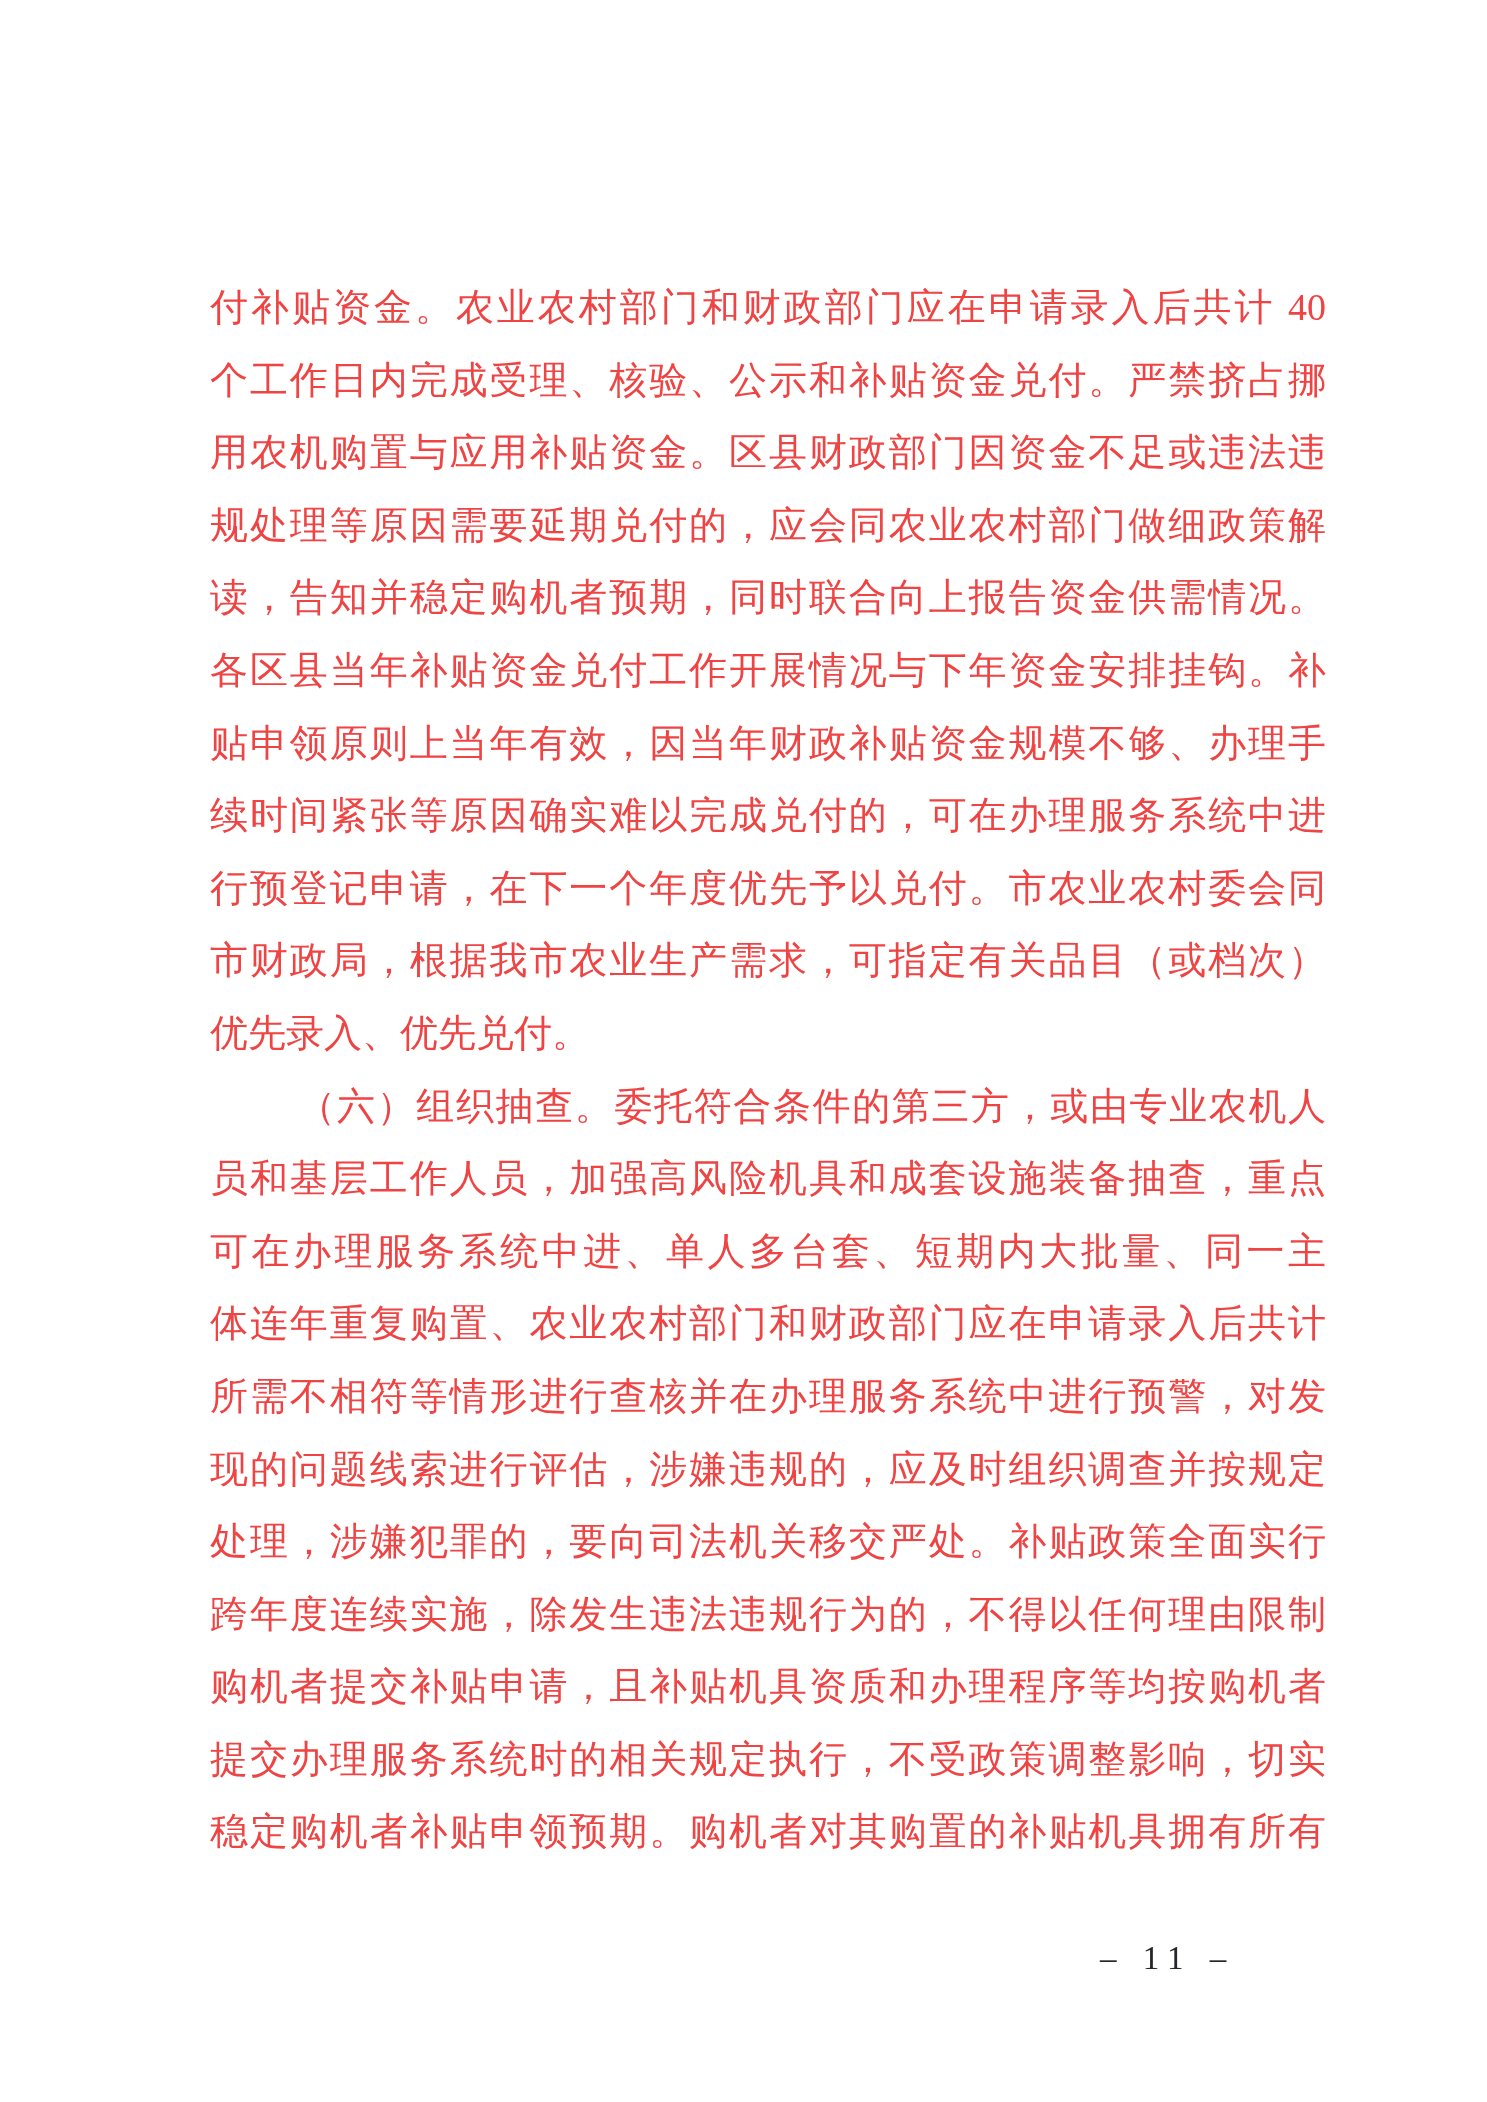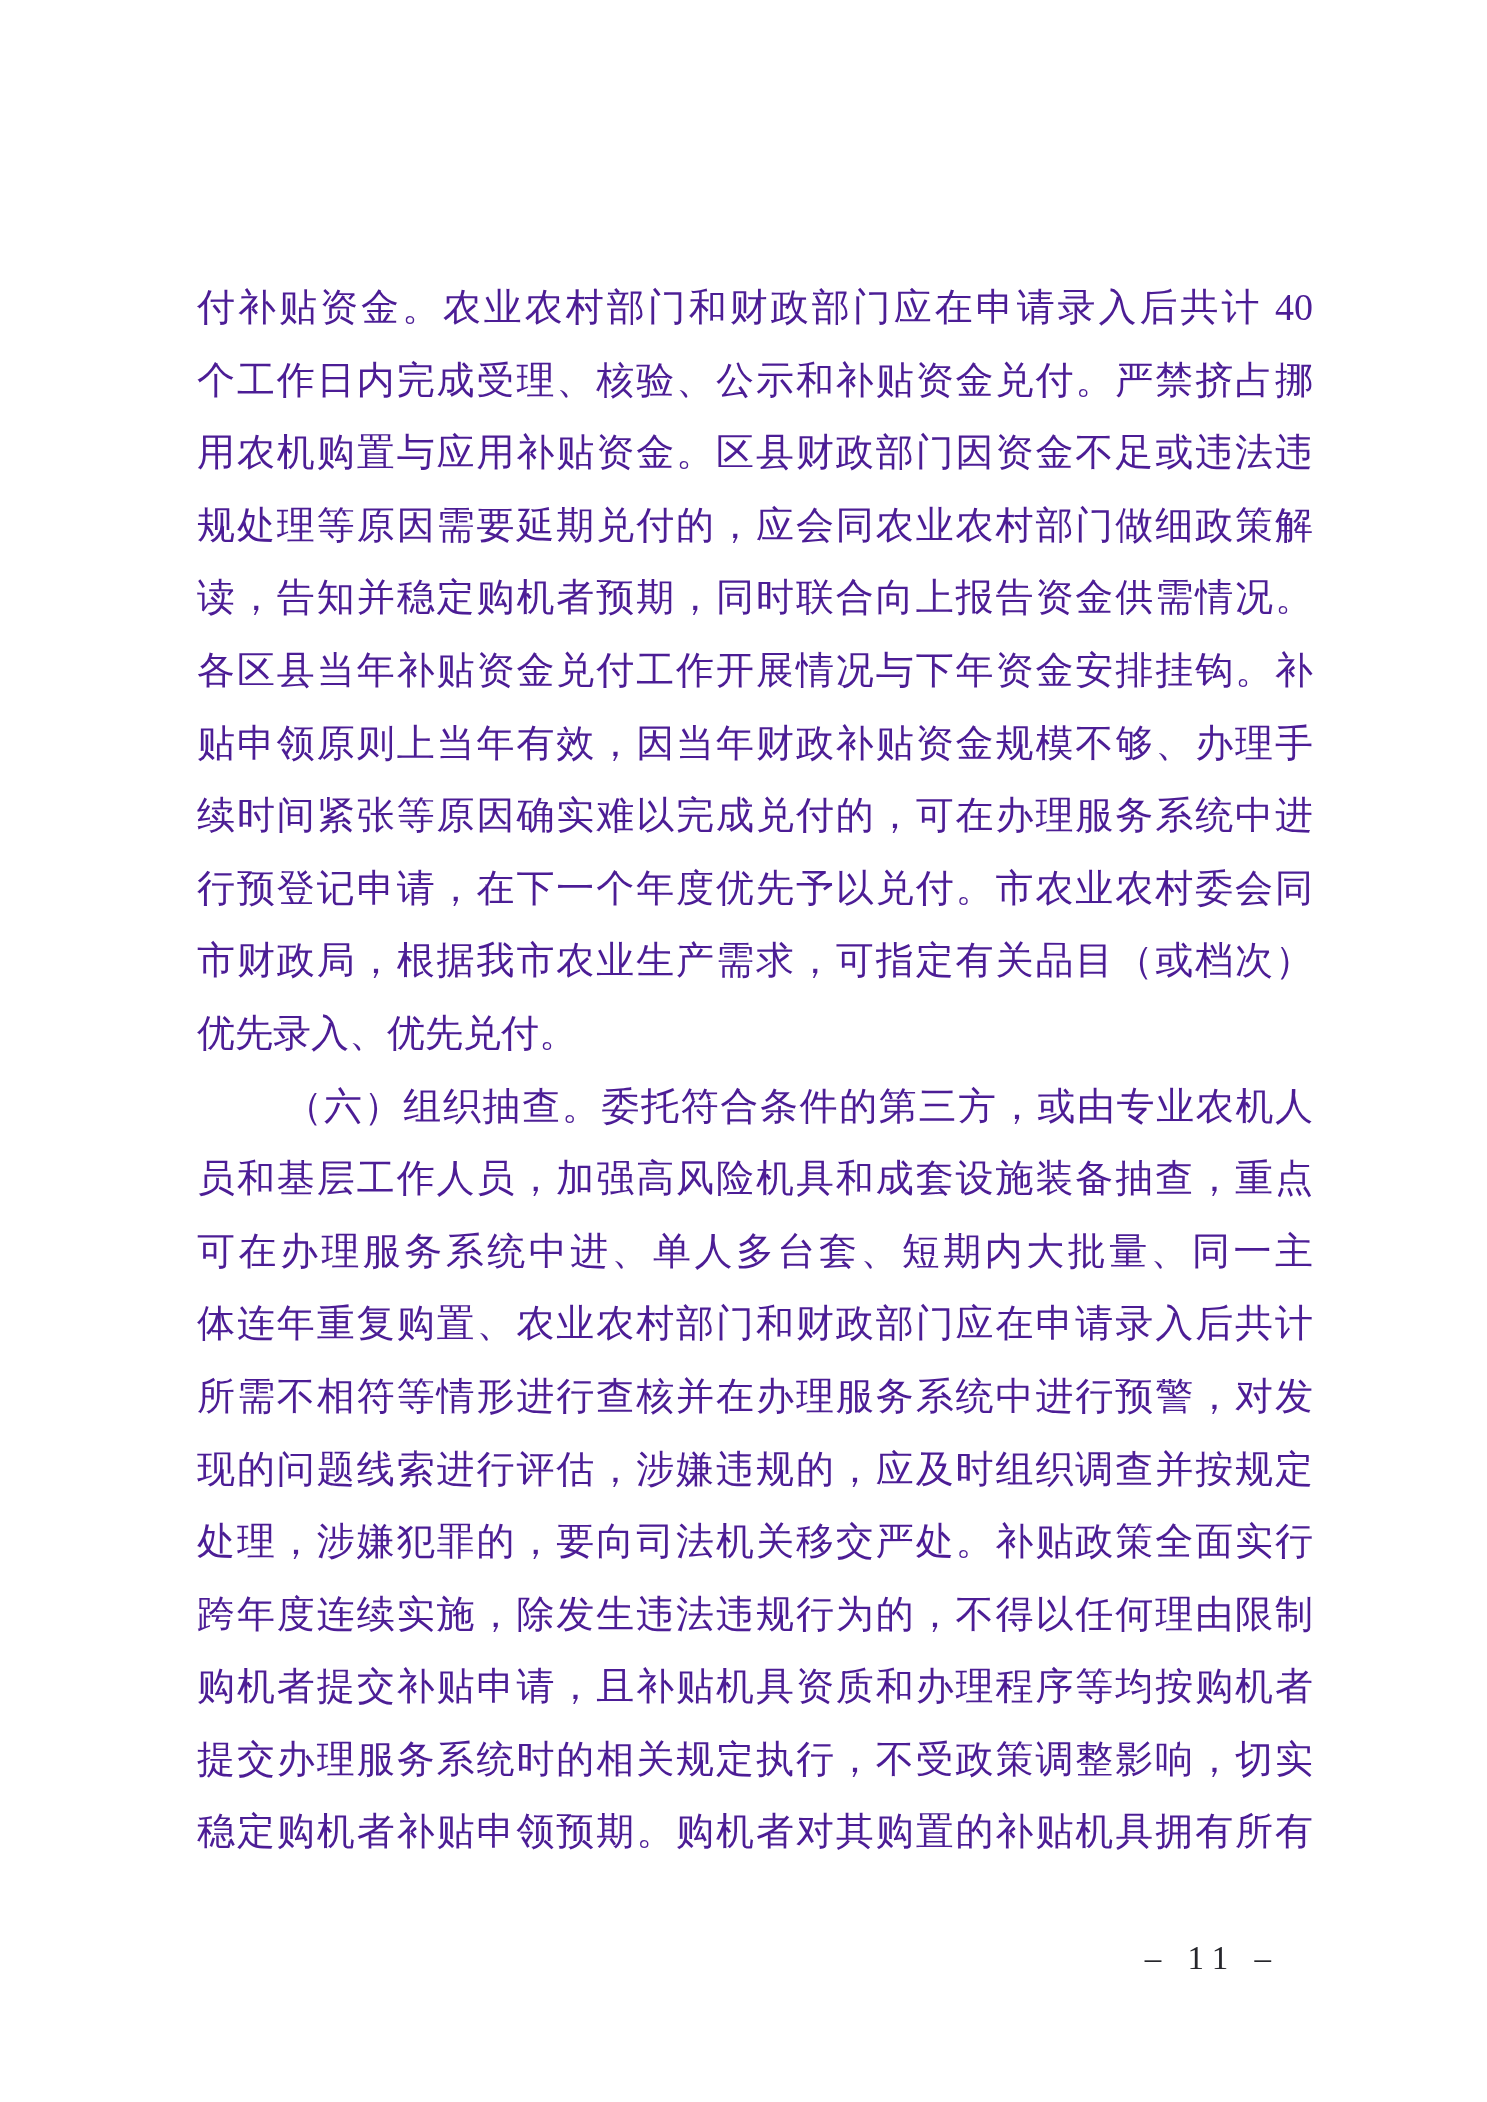--- a/index.html
+++ b/index.html
@@ -10,24 +10,24 @@
   .page {
     position: relative;
     width: 1487px;
     height: 2102px;
     background: #ffffff;
     overflow: hidden;
     font-family: "Liberation Serif", "DejaVu Serif", serif;
   }
   .text-block {
     position: absolute;
-    left: 197px;
+    left: 210px;
     top: 271px;
     width: 1116px;
-    color: #4c1d95;
+    color: #ef4444;
   }
   .line {
     height: 72.6px;
     line-height: 72.6px;
     font-size: 38px;
     text-align: justify;
     text-align-last: justify;
     white-space: normal;
     overflow: hidden;
   }
@@ -38,21 +38,21 @@
   .line.para-start {
     text-indent: 2.3em;
   }
   .page-number {
     position: absolute;
     top: 1933px;
     left: 1100px;
     width: 180px;
     height: 50px;
     line-height: 50px;
-    text-align: right;
+    text-align: left;
     font-size: 33px;
     letter-spacing: 9px;
     color: #26262b;
   }
 </style>
 </head>
 <body>
 
 <div class="page">
 

